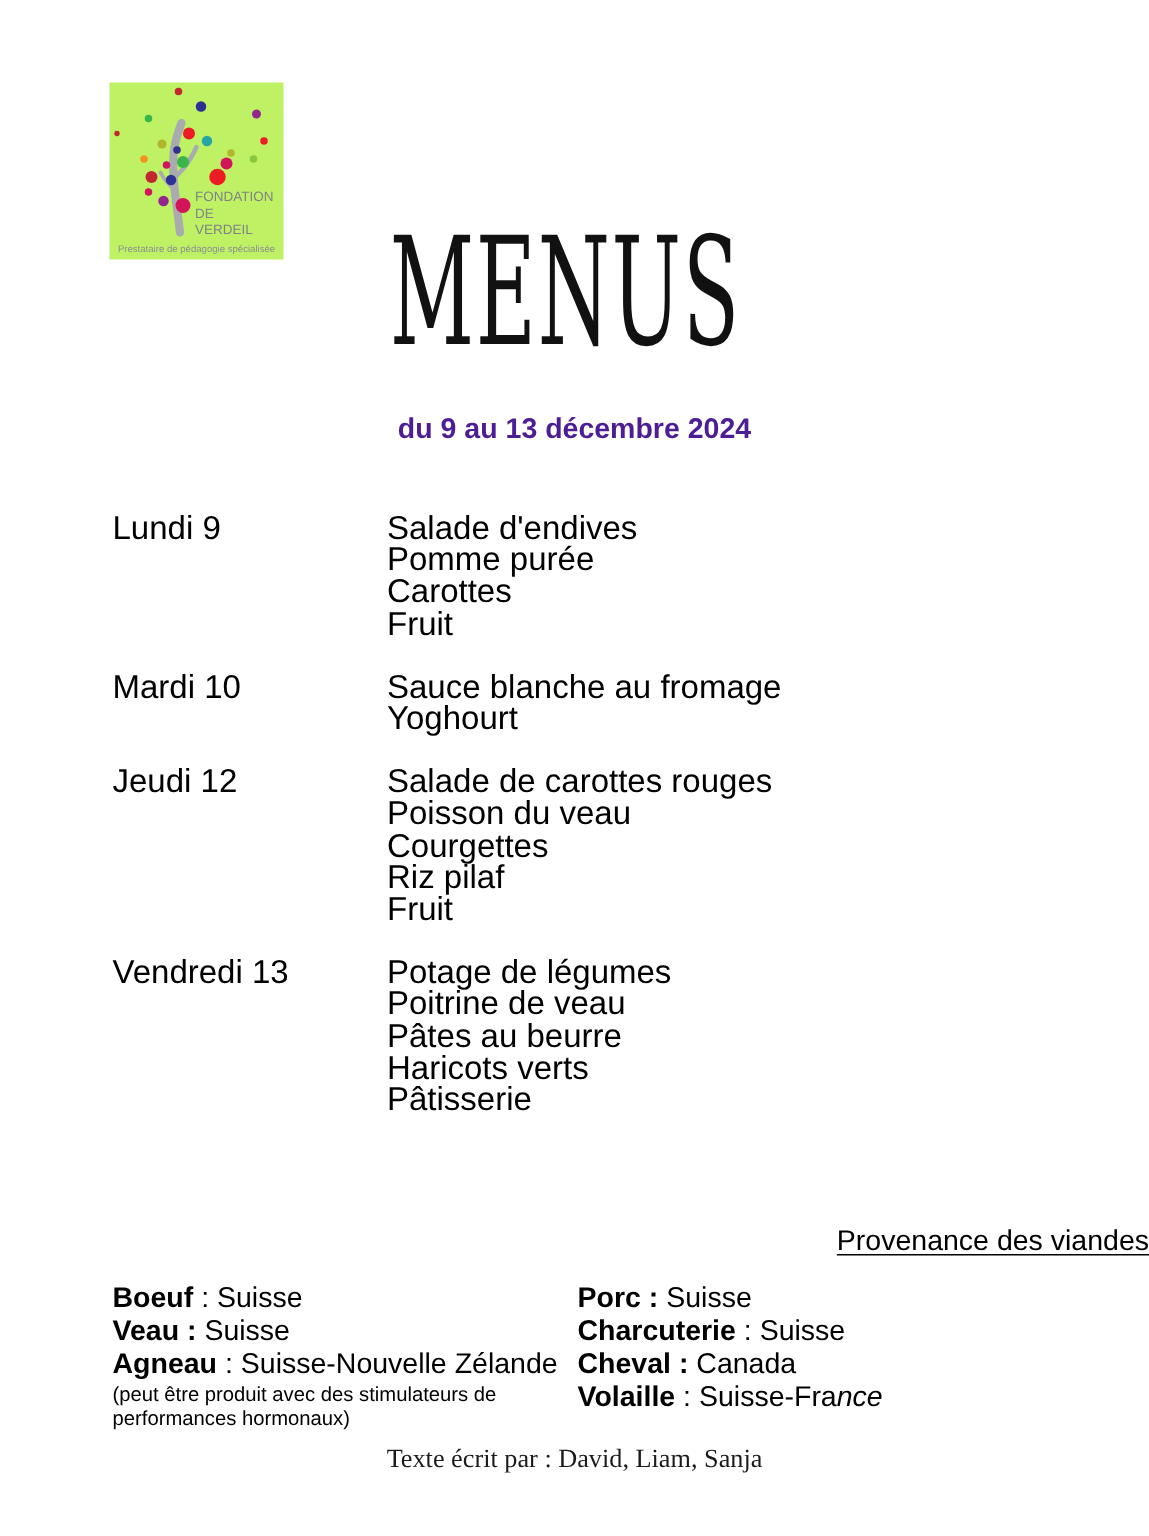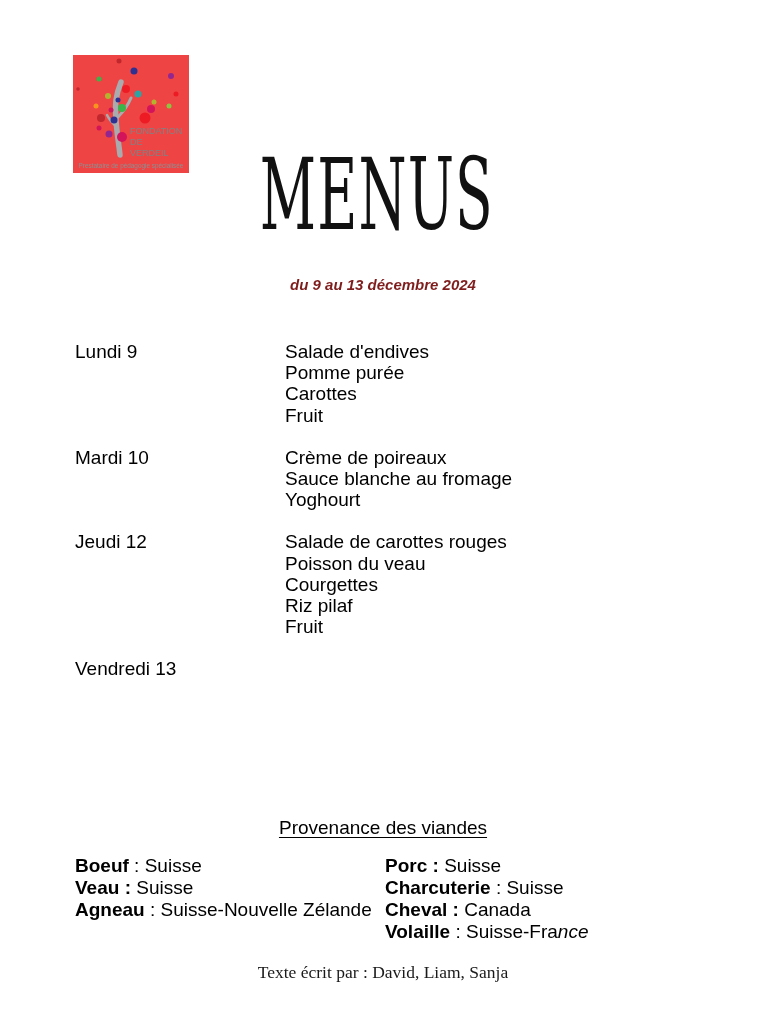--- a/index.html
+++ b/index.html
@@ -15,21 +15,21 @@
     margin: 0 auto;
   }
 
   
   .logo {
     position: absolute;
     left: 73px;
     top: 55px;
     width: 116px;
     height: 118px;
-    background: #ef4444;
+    background: #bef264;
   }
 
   
   .title-wrap {
     position: absolute;
     top: 145px;
     left: 0;
     right: 12px;
     text-align: center;
     line-height: 100px;
@@ -46,46 +46,45 @@
     white-space: nowrap;
   }
 
   
   .subtitle {
     position: absolute;
     top: 276px;
     left: 0;
     right: 0;
     text-align: center;
-    font-size: 15px;
+    font-size: 19px;
     font-weight: 700;
-    font-style: italic;
-    color: #7f1d1d;
+    color: #4c1d95;
   }
 
   
   .menu {
     position: absolute;
     top: 341px;
     left: 75px;
     right: 60px;
-    font-size: 19px;
+    font-size: 22px;
     line-height: 21.2px;
   }
   .menu-day-row { display: flex; margin-bottom: 21px; }
   .day-label { width: 183px; flex: 0 0 183px; }
-  .day-items { flex: 1; margin-left: 27px; }
+  .day-items { flex: 1; }
 
   
   .prov-heading {
     position: absolute;
     top: 817px;
     left: 0;
     right: 0;
-    text-align: center;
+    text-align: right;
     font-size: 19px;
     text-decoration: underline;
     text-underline-offset: 3px;
   }
   .prov-cols {
     position: absolute;
     top: 855px;
     left: 75px;
     right: 40px;
     display: flex;
@@ -177,47 +176,54 @@
         <div class="day-items">
           <div class="menu-item">Salade d'endives</div>
           <div class="menu-item">Pomme purée</div>
           <div class="menu-item">Carottes</div>
           <div class="menu-item">Fruit</div>
         </div>
       </div>
       <div class="menu-day-row">
         <div class="day-label">Mardi 10</div>
         <div class="day-items">
-          <div class="menu-item">Crème de poireaux</div>
           <div class="menu-item">Sauce blanche au fromage</div>
           <div class="menu-item">Yoghourt</div>
         </div>
       </div>
       <div class="menu-day-row">
         <div class="day-label">Jeudi 12</div>
         <div class="day-items">
           <div class="menu-item">Salade de carottes rouges</div>
           <div class="menu-item">Poisson du veau</div>
           <div class="menu-item">Courgettes</div>
           <div class="menu-item">Riz pilaf</div>
           <div class="menu-item">Fruit</div>
         </div>
       </div>
       <div class="menu-day-row">
         <div class="day-label">Vendredi 13</div>
+        <div class="day-items">
+          <div class="menu-item">Potage de légumes</div>
+          <div class="menu-item">Poitrine de veau</div>
+          <div class="menu-item">Pâtes au beurre</div>
+          <div class="menu-item">Haricots verts</div>
+          <div class="menu-item">Pâtisserie</div>
+        </div>
       </div>
     </div>
 
   <div class="prov-heading">Provenance des viandes</div>
 
   <div class="prov-cols">
     <div class="prov-col-left" id="prov-left">
         <div class="prov-entry"><b>Boeuf</b> : Suisse</div>
         <div class="prov-entry"><b>Veau :</b> Suisse</div>
         <div class="prov-entry"><b>Agneau</b> : Suisse-Nouvelle Zélande</div>
+        <div class="prov-note">(peut être produit avec des stimulateurs de performances hormonaux)</div>
       </div>
     <div class="prov-col-right" id="prov-right">
         <div class="prov-entry"><b>Porc :</b> Suisse</div>
         <div class="prov-entry"><b>Charcuterie</b> : Suisse</div>
         <div class="prov-entry"><b>Cheval :</b> Canada</div>
         <div class="prov-entry"><b>Volaille</b> : Suisse-Fra<i>nce</i></div>
       </div>
   </div>
 
   <div class="footer">Texte écrit par : David, Liam, Sanja</div>

